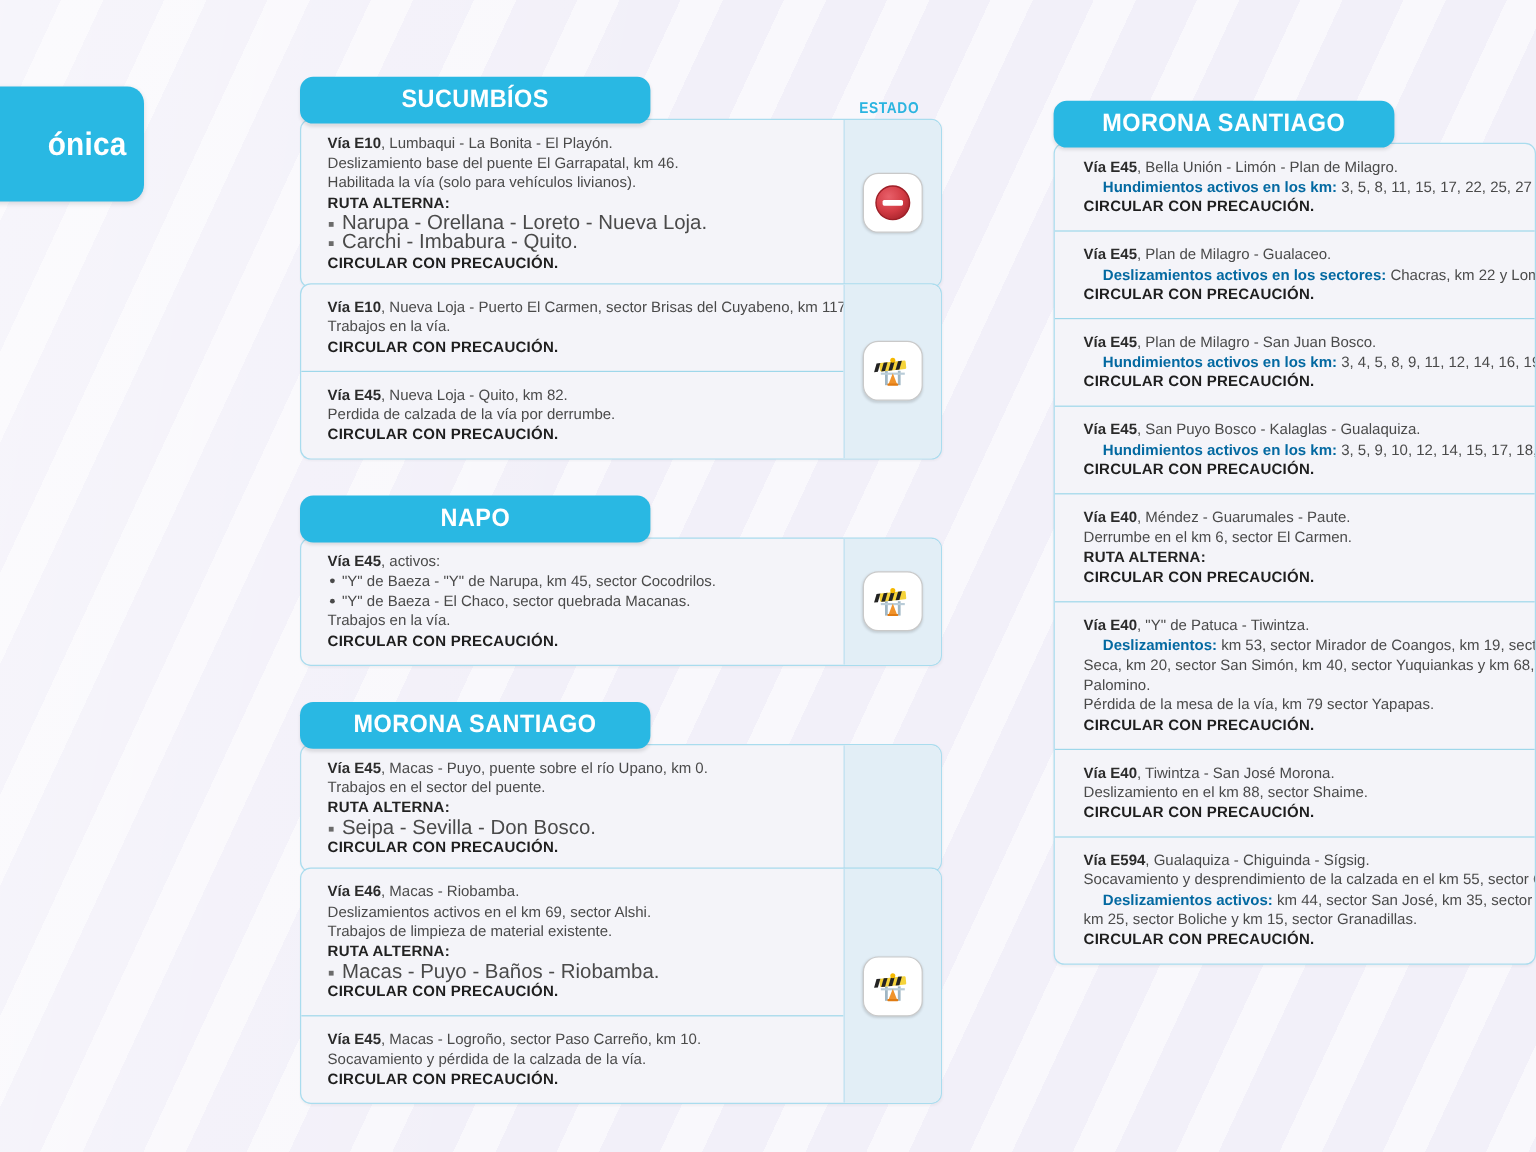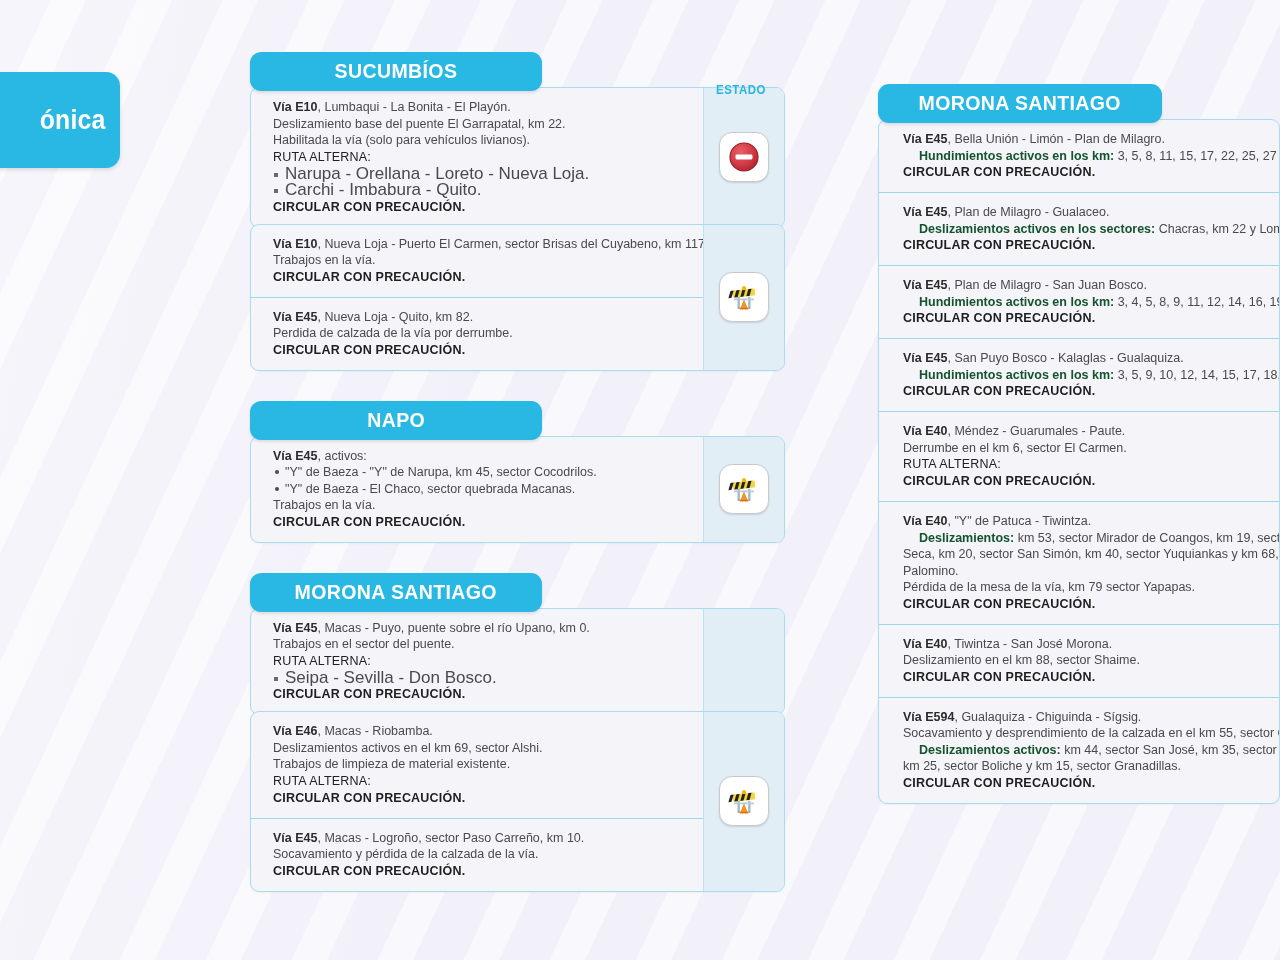--- a/index.html
+++ b/index.html
@@ -40,21 +40,21 @@
   }
   .side-badge span{
     color:#ffffff;font-weight:bold;font-size:27px;
     letter-spacing:.2px;
     font-family:"Liberation Sans", sans-serif;
     transform:scaleX(.92);transform-origin:right center;
     white-space:nowrap;
   }
 
   
-  .col-left{position:absolute;left:250px;top:52px;width:535px;z-index:2;}
+  .col-left{position:absolute;left:250px;top:64px;width:535px;z-index:2;}
   .col-right{position:absolute;left:878px;top:84px;width:402px;z-index:2;}
 
   
   .estado-label{
     position:absolute;left:716px;top:82px;
     color:#2bb4e0;font-weight:bold;font-size:13px;
     letter-spacing:.6px;transform:scaleX(.88);transform-origin:left top;
     z-index:4;
   }
 
@@ -95,22 +95,22 @@
     border-left:1.5px solid #bfe0f0;
     display:flex;align-items:center;justify-content:center;
   }
   .card.no-status .card-body{flex:1 1 100%;}
 
   .entry{padding:11px 20px 11px 22px;}
   .entry + .entry{border-top:1.5px solid #9ed7ea;}
 
   .line{font-size:12.5px;line-height:16.5px;color:#4a4a4a;white-space:nowrap;}
   .via{font-weight:bold;color:#2b2b2b;}
-  .strong{font-weight:bold;color:#14532d;padding-left:16px;}
-  .alt-title{font-weight:normal;font-size:12.5px;line-height:17px;color:#222;letter-spacing:.2px;}
+  .strong{font-weight:bold;color:#0369a1;padding-left:16px;}
+  .alt-title{font-weight:bold;font-size:12.5px;line-height:17px;color:#222;letter-spacing:.2px;}
   .caution{font-weight:bold;font-size:12.5px;line-height:17px;color:#1e1e1e;letter-spacing:.2px;}
   ul.alts{margin:0;padding:0;list-style:none;}
   ul.alts li{font-size:17px;line-height:16.5px;color:#4a4a4a;padding-left:12px;position:relative;white-space:nowrap;}
   ul.alts li:before{content:"";position:absolute;left:1px;top:7px;width:4px;height:4px;background:#6b6b6b;}
   ul.bullets{margin:0;padding:0;list-style:none;}
   ul.bullets li{font-size:12.5px;line-height:16.5px;color:#4a4a4a;padding-left:12px;position:relative;white-space:nowrap;}
   ul.bullets li:before{content:"";position:absolute;left:2px;top:6px;width:4px;height:4px;border-radius:50%;background:#4a4a4a;}
 
   
   .col-right .entry{padding:11px 0 11px 24px;}
@@ -136,21 +136,21 @@
   <span>ónica</span>
 </div>
 
 <div class="estado-label">ESTADO</div>
 
 <div class="col-left" id="colLeft">
     <div><div class="prov-header ph-left"><i>SUCUMBÍOS</i></div><div class="card">
         <div class="card-body">
           <div class="entry">
             <div class="line"><span class="via">Vía E10</span><span>, Lumbaqui - La Bonita - El Playón.</span></div>
-            <div class="line">Deslizamiento base del puente El Garrapatal, km 22.</div>
+            <div class="line">Deslizamiento base del puente El Garrapatal, km 46.</div>
             <div class="line">Habilitada la vía (solo para vehículos livianos).</div>
             <div class="alt-title">RUTA ALTERNA:</div>
             <ul class="alts">
               <li>Narupa - Orellana - Loreto - Nueva Loja.</li>
               <li>Carchi - Imbabura - Quito.</li>
             </ul>
             <div class="caution">CIRCULAR CON PRECAUCIÓN.</div>
           </div>
         </div>
         <div class="card-status">
@@ -252,20 +252,23 @@
           </div>
         </div>
         <div class="card-status"></div>
       </div><div class="card">
         <div class="card-body">
           <div class="entry">
             <div class="line"><span class="via">Vía E46</span><span>, Macas - Riobamba.</span></div>
             <div class="line">Deslizamientos activos en el km 69, sector Alshi.</div>
             <div class="line">Trabajos de limpieza de material existente.</div>
             <div class="alt-title">RUTA ALTERNA:</div>
+            <ul class="alts">
+              <li>Macas - Puyo - Baños - Riobamba.</li>
+            </ul>
             <div class="caution">CIRCULAR CON PRECAUCIÓN.</div>
           </div>
           <div class="entry">
             <div class="line"><span class="via">Vía E45</span><span>, Macas - Logroño, sector Paso Carreño, km 10.</span></div>
             <div class="line">Socavamiento y pérdida de la calzada de la vía.</div>
             <div class="caution">CIRCULAR CON PRECAUCIÓN.</div>
           </div>
         </div>
         <div class="card-status">
           <span class="icon-tile">

